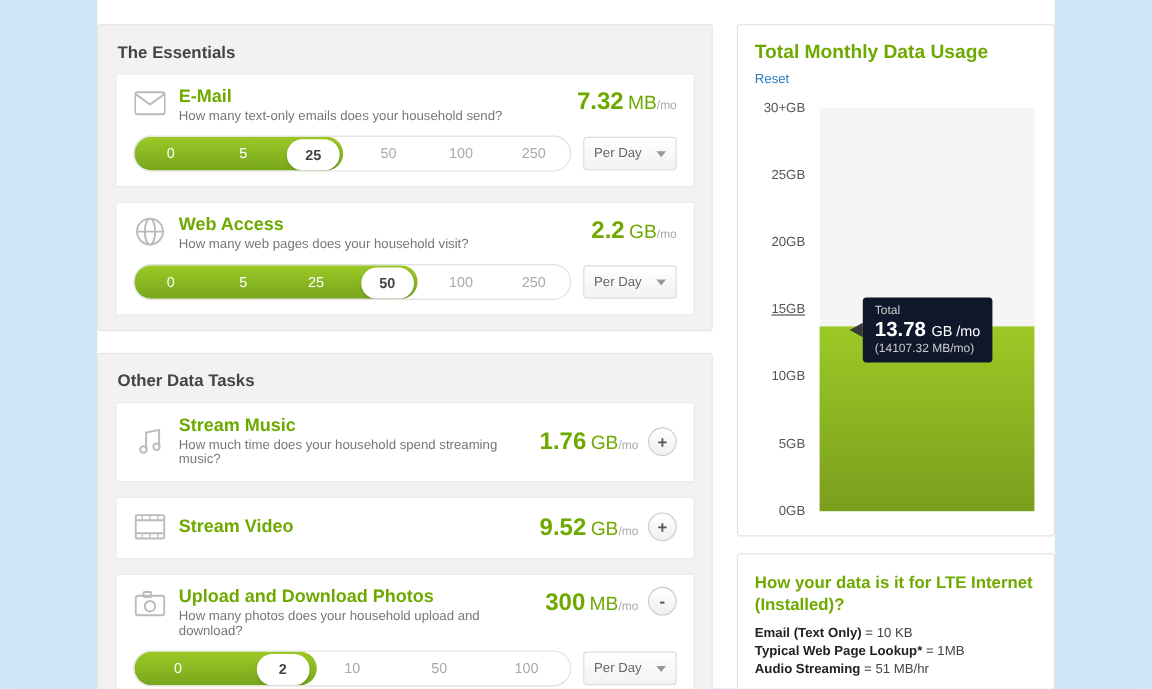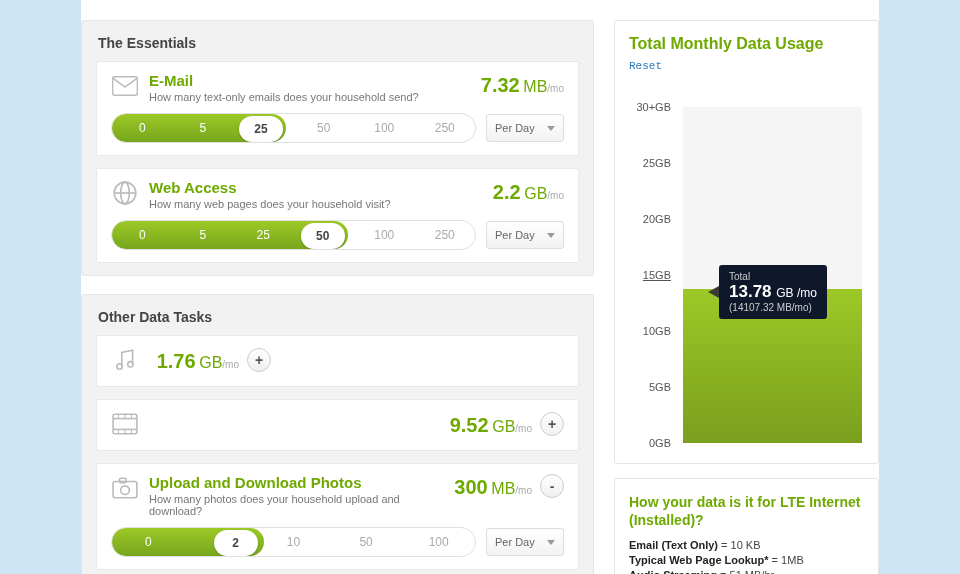--- a/index.html
+++ b/index.html
@@ -29,21 +29,21 @@
 .slider-opt.onfill { color:#fff; }
 .slider-thumb { position:absolute; top:2px; width:44px; height:26px; background:#fff; border-radius:13px; z-index:3; display:flex; align-items:center; justify-content:center; font-size:12px; font-weight:bold; color:#444; box-shadow: 0 1px 2px rgba(0,0,0,0.2); }
 .freq { width:78px; height:28px; border:1px solid #ddd; border-radius:3px; background:linear-gradient(#fff,#f2f2f2); display:flex; align-items:center; justify-content:space-between; padding:0 8px; font-size:11px; color:#666; cursor:pointer; }
 .freq .tri { width:0; height:0; border-left:4px solid transparent; border-right:4px solid transparent; border-top:5px solid #999; }
 .expand-btn { width:24px; height:24px; border-radius:12px; border:1px solid #ccc; background:linear-gradient(#fff,#f0f0f0); display:flex; align-items:center; justify-content:center; font-size:14px; font-weight:bold; color:#555; cursor:pointer; margin-left:8px; }
 .card-compact .card-head { align-items: center; }
 
 
 .usage-panel { background:#fff; border:1px solid #e5e5e5; border-radius:3px; padding:14px; position: relative; }
 .usage-title { color:#6ea900; font-size:16px; font-weight:600; margin-bottom:4px; }
-.reset { color:#2b7bb9; font-size:11px; cursor:pointer; display:inline-block; margin-bottom:25px;font-family:Liberation Mono, monospace; }
+.reset { color:#2b7bb9; font-size:11px; cursor:pointer; display:inline-block; margin-bottom:8px; }
 .chart { position:relative; height:348px; margin-top:4px; }
 .chart-axis { position:absolute; left:0; top:0; bottom:0; width:48px; }
 .tick { position:absolute; right:6px; font-size:11px; color:#555; transform:translateY(-50%); }
 .chart-plot { position:absolute; left:54px; right:2px; top:6px; bottom:6px; background:#f5f5f5; }
 .bar { position:absolute; left:0; right:0; bottom:0; background: linear-gradient(#9cc926,#7a9f1e); }
 .tooltip { position:absolute; background:#0f172a; color:#fff; border-radius:3px; padding:6px 10px; font-size:11px; z-index:5; }
 .tooltip .tt-label { font-size:10px; color:#ccc; }
 .tooltip .tt-main { font-size:17px; font-weight:bold; }
 .tooltip .tt-main .sm { font-size:12px; font-weight:normal; }
 .tooltip .tt-sub { font-size:10px; color:#ccc; }
@@ -146,20 +146,24 @@
 
     <div class="card card-compact">
      <div class="card-head">
       <div class="card-icon">
        <svg viewBox="0 0 24 24">
                   <path d="M9 18 V5 L19 3 V16" fill="none" stroke="#bbb" stroke-width="1.5"></path>
                   <circle cx="7" cy="18" r="2.5" fill="none" stroke="#bbb" stroke-width="1.5"></circle>
                   <circle cx="17" cy="16" r="2.5" fill="none" stroke="#bbb" stroke-width="1.5"></circle>
                 </svg>
       </div>
+      <div class="card-titles">
+       <div class="card-title">Stream Music</div>
+       <div class="card-sub">How much time does your household spend streaming music?</div>
+      </div>
       <div class="card-val">
        <span class="num">1.76</span> <span class="unit">GB</span><span class="per">/mo</span>
       </div>
       <div class="expand-btn">+</div>
      </div>
     </div>
 
     <div class="card card-compact">
      <div class="card-head">
       <div class="card-icon">
@@ -169,20 +173,21 @@
                   <line x1="1" y1="15" x2="23" y2="15" stroke="#bbb" stroke-width="1.5"></line>
                   <line x1="6" y1="1" x2="6" y2="5" stroke="#bbb"></line>
                   <line x1="12" y1="1" x2="12" y2="5" stroke="#bbb"></line>
                   <line x1="18" y1="1" x2="18" y2="5" stroke="#bbb"></line>
                   <line x1="6" y1="15" x2="6" y2="19" stroke="#bbb"></line>
                   <line x1="12" y1="15" x2="12" y2="19" stroke="#bbb"></line>
                   <line x1="18" y1="15" x2="18" y2="19" stroke="#bbb"></line>
                 </svg>
       </div>
       <div class="card-titles">
+       <div class="card-title">Stream Video</div>
       </div>
       <div class="card-val">
        <span class="num">9.52</span> <span class="unit">GB</span><span class="per">/mo</span>
       </div>
       <div class="expand-btn">+</div>
      </div>
     </div>
 
     <div class="card">
      <div class="card-head">

